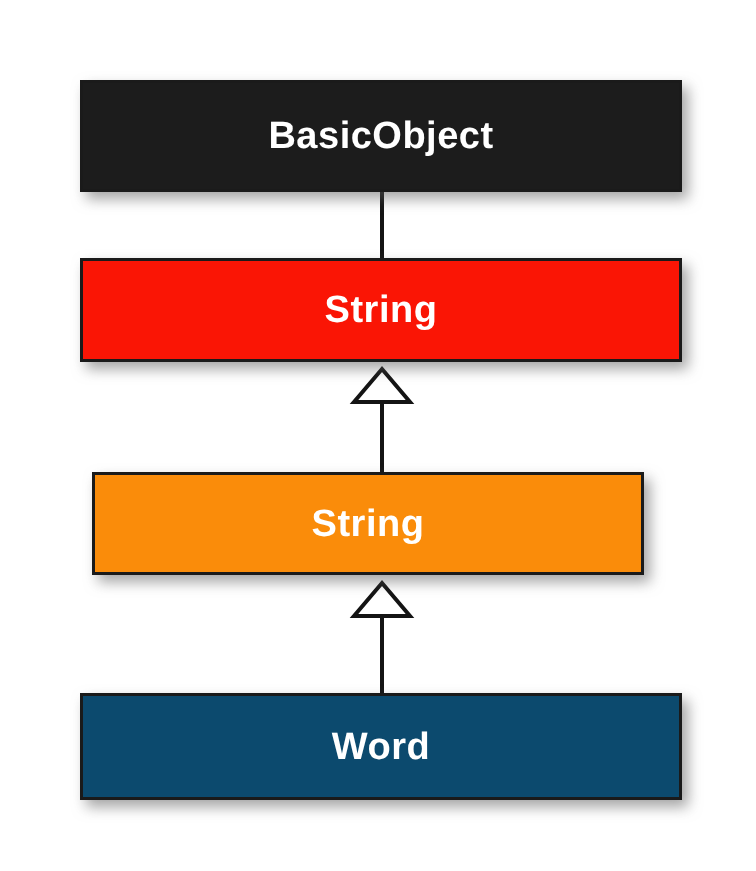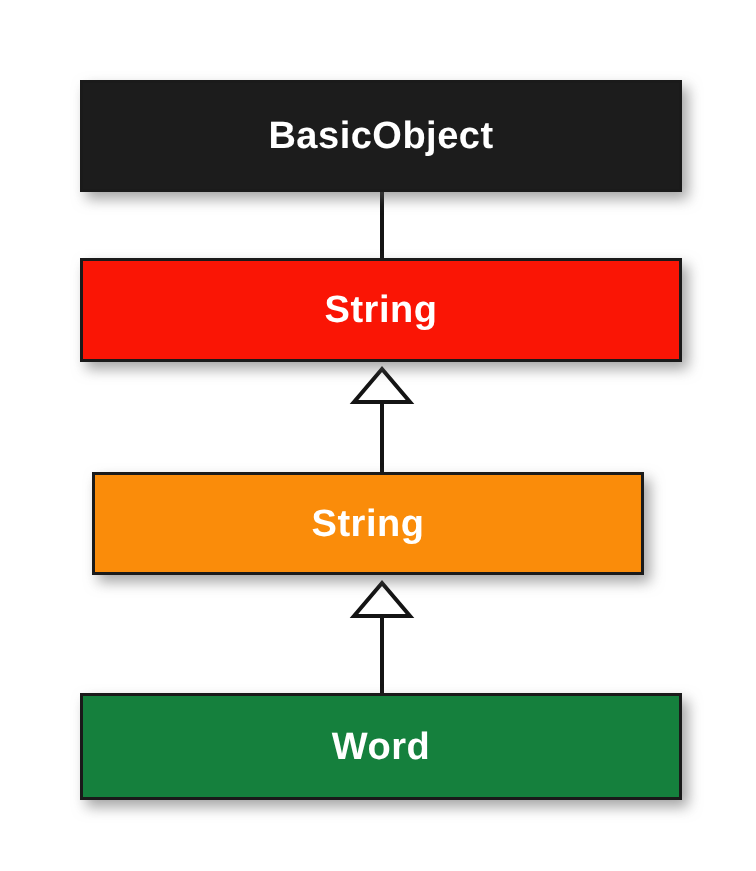--- a/index.html
+++ b/index.html
@@ -92,17 +92,17 @@
   </div>
 
   <div class="class-box" id="box-object" style="background:#fa1505;">
     <span class="class-label">String</span>
   </div>
 
   <div class="class-box" id="box-string" style="background:#fa8c0a;">
     <span class="class-label">String</span>
   </div>
 
-  <div class="class-box" id="box-word" style="background:#15803d;justify-content:center;">
+  <div class="class-box" id="box-word" style="background:#0c4a6e;justify-content:center;">
     <span class="class-label">Word</span>
   </div>
 
 </div>
 
 </body></html>

